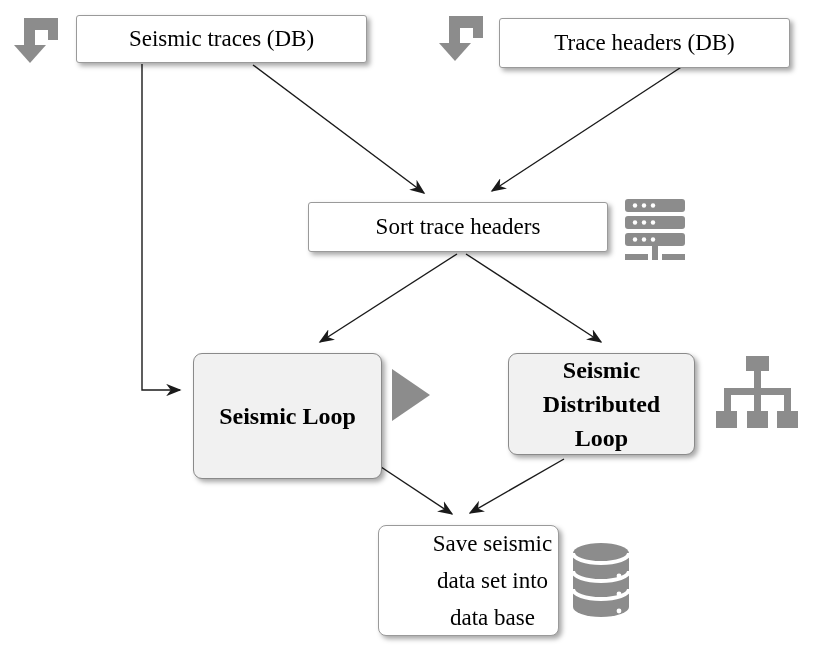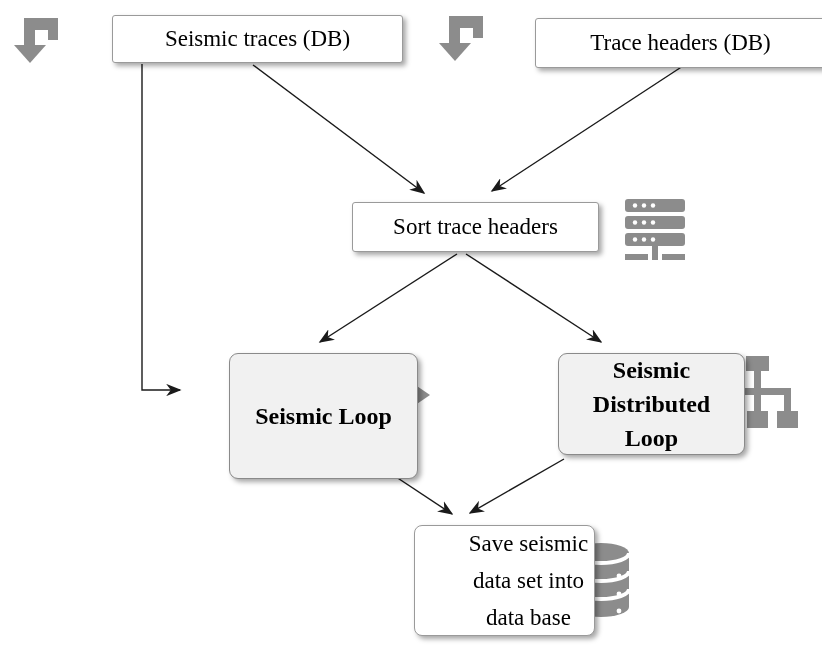--- a/index.html
+++ b/index.html
@@ -4,33 +4,33 @@
 <style>
   html,body{margin:0;padding:0;background:#ffffff;}
   #canvas{
     position:relative;width:822px;height:657px;background:#ffffff;overflow:hidden;
     font-family:"Liberation Serif","DejaVu Serif",serif;color:#000;
   }
   .node{
     position:absolute;display:flex;align-items:center;justify-content:center;
     text-align:center;background:#ffffff;border:1px solid #9a9a9a;
     box-shadow:3px 3px 5px rgba(0,0,0,0.35);
-    font-size:23px;line-height:1.3;box-sizing:border-box;z-index:2;margin-left:36px;
+    font-size:23px;line-height:1.3;box-sizing:border-box;z-index:2;
   }
   .node.io{border-radius:3px;}
   .node.process{
     background:#f1f1f1;border:1.5px solid #8a8a8a;border-radius:9px;
     font-weight:bold;font-size:24px;line-height:34px;white-space:pre-line;
   }
   .node.save{border-radius:8px;white-space:pre-line;line-height:37px;padding-left:48px;}
   #seismic-traces{left:76px;top:15px;width:291px;height:48px;}
   #trace-headers{left:499px;top:18px;width:291px;height:50px;}
-  #sort-trace-headers{left:316px;top:202px;width:247px;height:50px;}
+  #sort-trace-headers{left:308px;top:202px;width:300px;height:50px;}
   #seismic-loop{left:193px;top:353px;width:189px;height:126px;}
-  #seismic-distributed-loop{left:522px;top:353px;width:187px;height:102px;}
+  #seismic-distributed-loop{left:508px;top:353px;width:187px;height:102px;}
   #save-to-database{left:378px;top:525px;width:181px;height:111px;}
   .icon{position:absolute;z-index:1;}
   #arrows{position:absolute;left:0;top:0;z-index:0;}
 </style>
 </head>
 <body>
 
 <div id="canvas">
 
   <svg id="arrows" width="822" height="657" viewBox="0 0 822 657">

